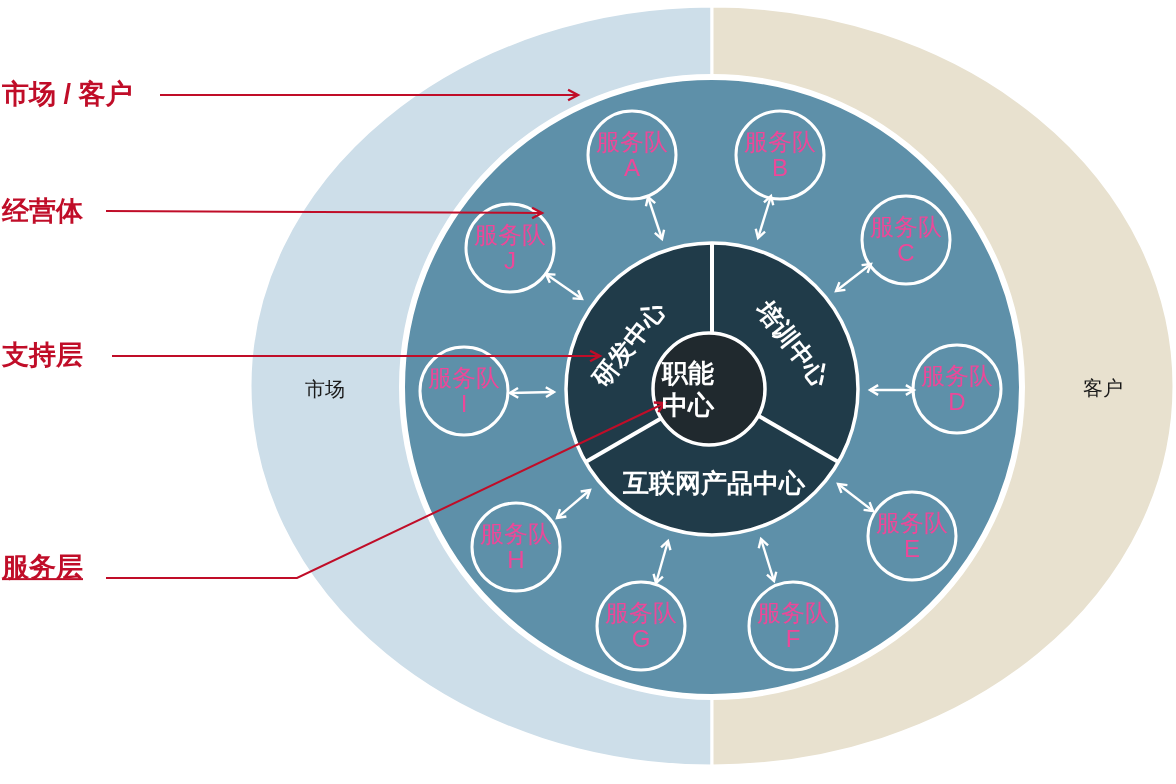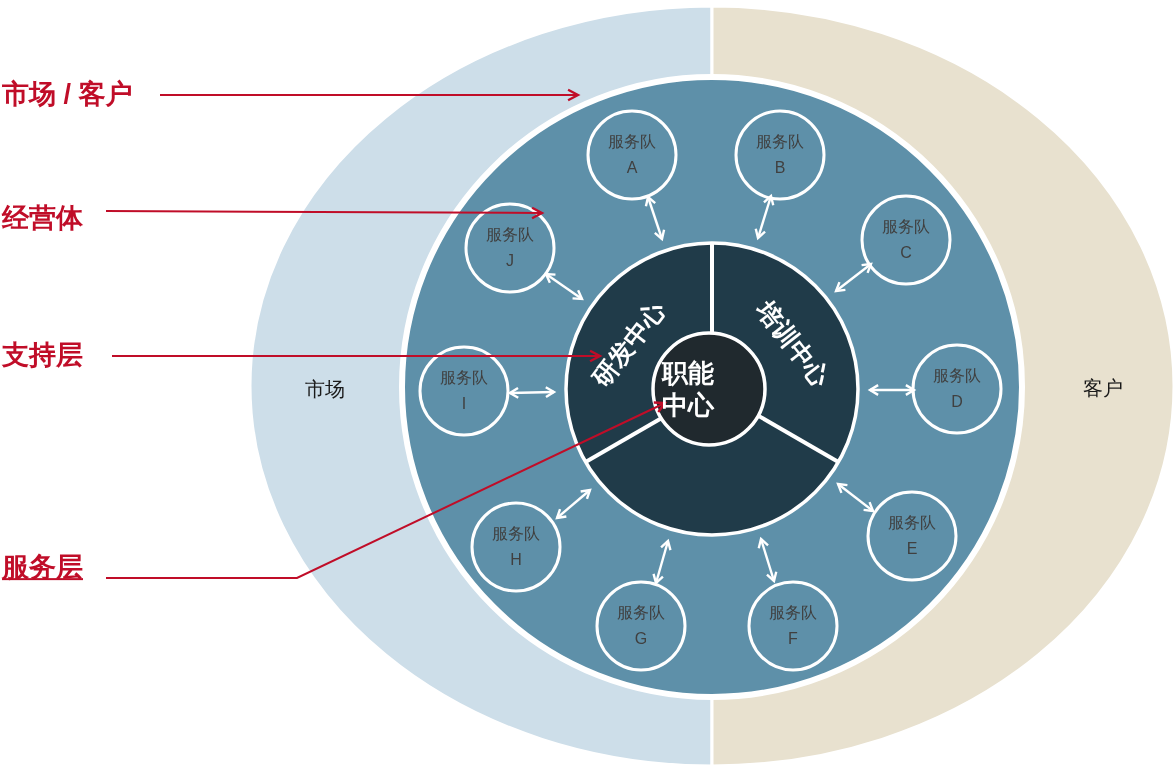--- a/index.html
+++ b/index.html
@@ -23,22 +23,22 @@
     font-size:27px;
     font-weight:bold;
     transform:translate(0,-50%);
   }
   .ring-lbl{
     color:#1a1a1a;
     font-size:20px;
     font-weight:400;
   }
   .team{
-    color:#404040;
-    font-size:16px;
+    color:#ec4899;
+    font-size:24px;
     line-height:26px;
   }
   .sector-lbl{
     color:#ffffff;
     font-size:25px;
     font-weight:bold;
   }
   .sector-lbl.rot-left{transform:translate(-50%,-50%) rotate(-52deg);}
   .sector-lbl.rot-right{transform:translate(-50%,-50%) rotate(52deg);}
   .center-lbl{
@@ -107,29 +107,30 @@
 
     <g stroke="#c00d28" stroke-width="2" fill="none">
       <path d="M 160 95 L 578 95" marker-end="url(#mr)"></path>
       <path d="M 106 211 L 542 213" marker-end="url(#mr)"></path>
       <path d="M 112 356 L 600 356" marker-end="url(#mr)"></path>
       <path d="M 106 578 L 297 578 L 665 403" marker-end="url(#mr)"></path>
     </g>
   </svg>
 
   <div class="lbl annot" style="left:2px;top:95px;transform:translate(0,-50%);">市场 / 客户</div>
-  <div class="lbl annot" style="left:2px;top:219px;transform:translate(0,-50%);">经营体</div>
+  <div class="lbl annot" style="left:2px;top:212px;transform:translate(0,-50%);">经营体</div>
   <div class="lbl annot" style="left:2px;top:356px;transform:translate(0,-50%);">支持层</div>
   <div class="lbl annot" style="left:2px;top:568px;transform:translate(0,-50%);text-decoration:underline;">服务层</div>
 
   <div class="lbl ring-lbl" style="left:325px;top:389px;">市场</div>
   <div class="lbl ring-lbl" style="left:1103px;top:388px;text-align:center;">客户</div>
 
   <div class="lbl sector-lbl rot-left" style="left:629px;top:344px;">研发中心</div>
   <div class="lbl sector-lbl rot-right" style="left:793px;top:344px;">培训中心</div>
+  <div class="lbl sector-lbl" style="left:714px;top:483px;font-size:26px;">互联网产品中心</div>
 
   <div class="lbl center-lbl" style="left:688px;top:389px;">
     <div>职能</div>
     <div>中心</div>
   </div>
 
   <div class="lbl team" style="left:632px;top:155px;">
     <div>服务队</div>
     <div>A</div>
   </div>

